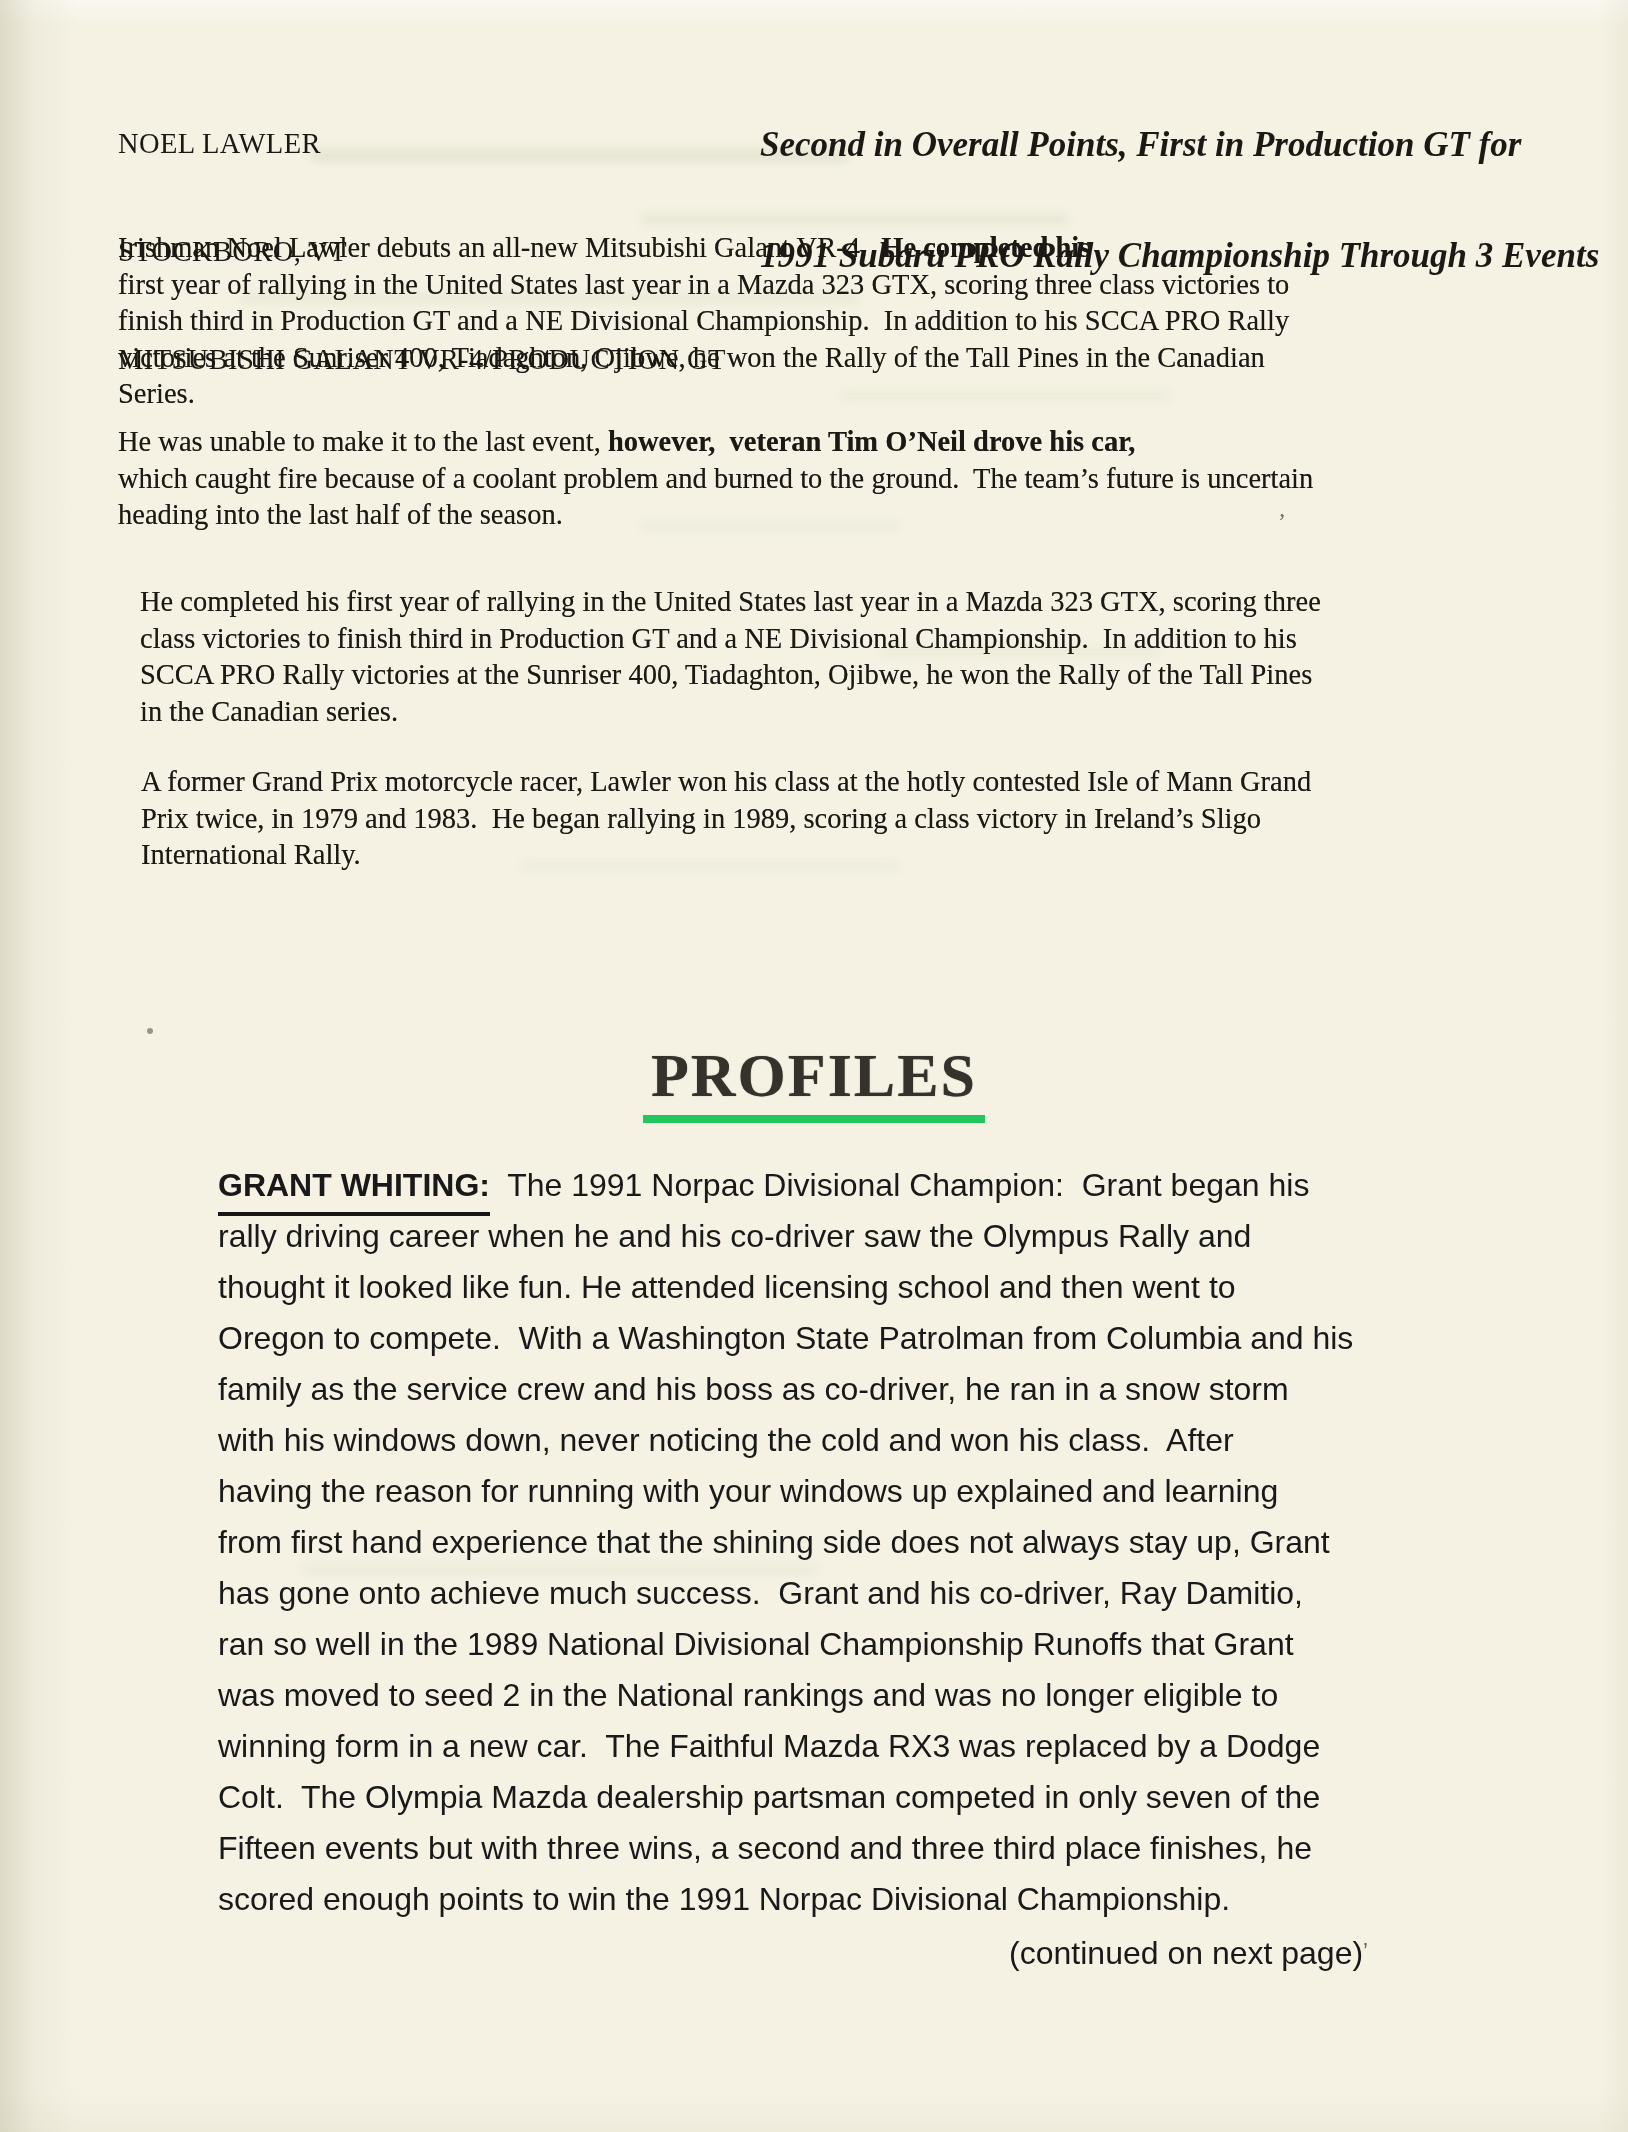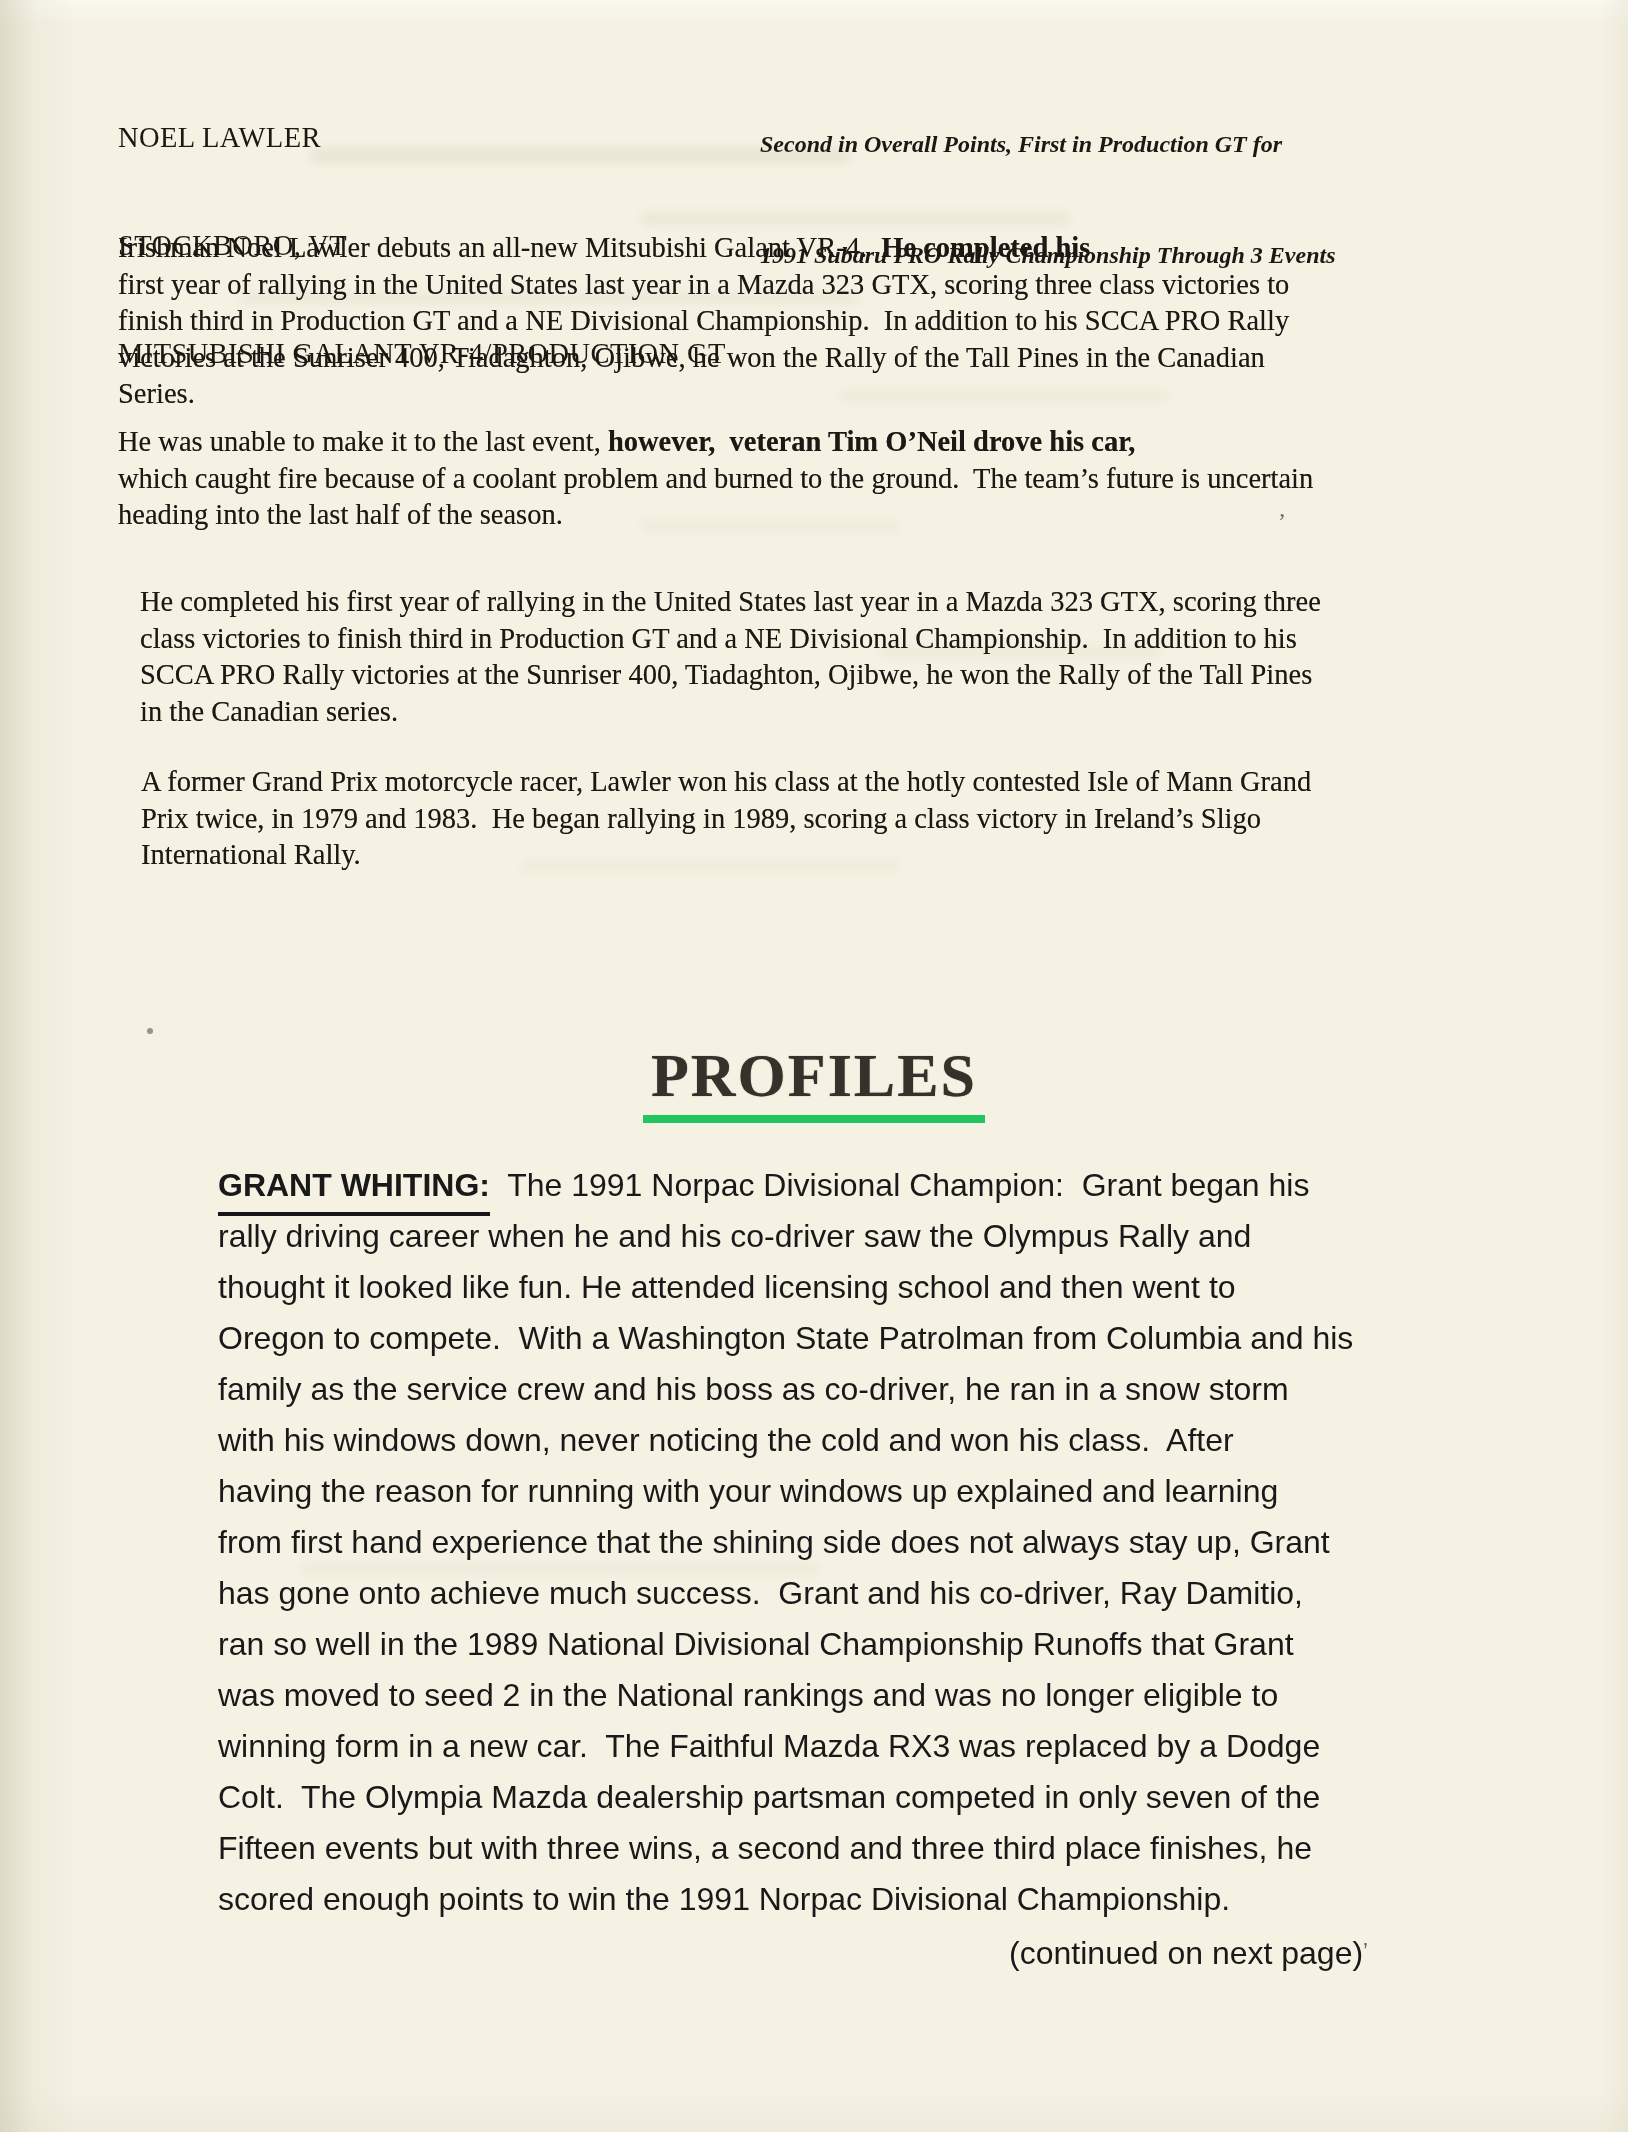--- a/index.html
+++ b/index.html
@@ -31,30 +31,30 @@
   .s1 { left: 310px; top: 148px; width: 540px; height: 15px; }
   .s2 { left: 640px; top: 212px; width: 430px; height: 14px; opacity: .8; }
   .s3 { left: 240px; top: 292px; width: 620px; height: 13px; opacity: .7; }
   .s4 { left: 840px; top: 390px; width: 330px; height: 12px; opacity: .6; }
   .s5 { left: 640px; top: 520px; width: 260px; height: 12px; opacity: .55; }
   .s6 { left: 880px; top: 646px; width: 280px; height: 12px; opacity: .6; }
   .s7 { left: 520px; top: 860px; width: 380px; height: 12px; opacity: .5; }
   .s8 { left: 300px; top: 1562px; width: 520px; height: 14px; opacity: .5; }
 
   .hdr-left {
-    position: absolute; left: 118px; top: 48px;
+    position: absolute; left: 118px; top: 54px;
     font-family: "Liberation Serif", serif;
     font-size: 28.5px; line-height: 36px;
     letter-spacing: 0.4px; white-space: pre;
   }
   .hdr-right {
     position: absolute; left: 760px; top: 52px; width: 740px;
     font-family: "Liberation Serif", serif;
     font-style: italic; font-weight: 700;
-    font-size: 24px; line-height: 37px; white-space: pre;
+    font-size: 35px; line-height: 37px; white-space: pre;
   }
   .para {
     position: absolute; left: 118px;
     font-family: "Liberation Serif", serif;
     font-size: 28.5px; line-height: 36.6px;
     text-shadow: 0 0 0.6px rgba(20,16,10,0.55);
   }
   .p1 { top: 230px; }
   .p2 { top: 424px; }
   .p3 { top: 584px; margin-left: 22px; }

